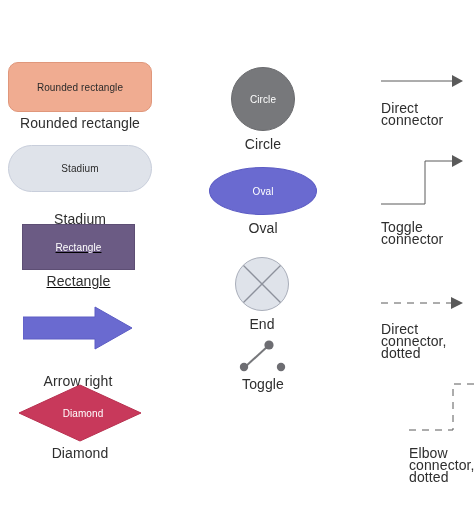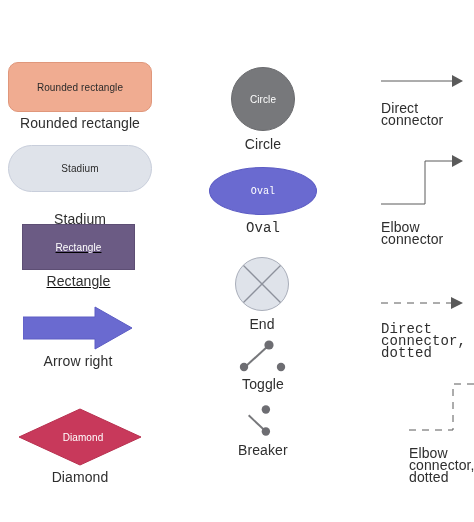--- a/index.html
+++ b/index.html
@@ -133,47 +133,47 @@
     <div class="caption" style="margin-top:5px;">Stadium</div>
   </div>
 
   <div class="item" style="left:22px; top:224px;text-decoration:underline;">
     <div class="shape-wrap rectangle">
       <span class="shape-label">Rectangle</span>
     </div>
     <div class="caption" style="margin-top:5px;">Rectangle</div>
   </div>
 
-  <div class="item" style="left:23px; top:306px;">
+  <div class="item" style="left:23px; top:306px;gap:20px;">
     <div class="shape-wrap arrow-right-shape">
       <svg width="110" height="44" viewBox="0 0 110 44">
         <polygon points="0,11 72,11 72,1 109,22 72,43 72,33 0,33" fill="#6A6AD0" stroke="#5c5cc4" stroke-width="1"></polygon>
       </svg>
     </div>
     <div class="caption" style="margin-top:5px;">Arrow right</div>
   </div>
 
-  <div class="item" style="left:18px; top:408px;">
+  <div class="item" style="left:18px; top:384px;">
     <div class="shape-wrap diamond-shape">
       <svg width="124" height="58" viewBox="0 0 124 58" style="position:absolute;left:0;top:0;">
         <polygon points="62,1 123,29 62,57 1,29" fill="#C8395B" stroke="#b8304f" stroke-width="1"></polygon>
       </svg>
       <span class="shape-label" style="margin-left:6px;">Diamond</span>
     </div>
     <div class="caption" style="margin-top:5px;">Diamond</div>
   </div>
 
   <div class="item" style="left:231px; top:67px;">
     <div class="shape-wrap circle">
       <span class="shape-label">Circle</span>
     </div>
     <div class="caption" style="margin-top:7px;">Circle</div>
   </div>
 
-  <div class="item" style="left:209px; top:167px;font-family:Liberation Mono, monospace;">
+  <div class="item" style="left:209px; top:167px;">
     <div class="shape-wrap oval">
       <span class="shape-label">Oval</span>
     </div>
     <div class="caption" style="margin-top:7px;">Oval</div>
   </div>
 
   <div class="item" style="left:233px; top:336px;">
     <div class="shape-wrap toggle-shape">
       <svg width="60" height="38" viewBox="0 0 60 38">
         <line x1="12" y1="30" x2="35" y2="9" stroke="#77787B" stroke-width="2"></line>
@@ -189,59 +189,49 @@
     <div class="shape-wrap end-shape">
       <svg width="56" height="56" viewBox="0 0 56 56">
         <circle cx="28" cy="28" r="26.5" fill="#DFE3EA" stroke="#a9aeba" stroke-width="1"></circle>
         <line x1="9.5" y1="9.5" x2="46.5" y2="46.5" stroke="#8d919c" stroke-width="1.3"></line>
         <line x1="46.5" y1="9.5" x2="9.5" y2="46.5" stroke="#8d919c" stroke-width="1.3"></line>
       </svg>
     </div>
     <div class="caption" style="margin-top:6px;">End</div>
   </div>
 
-  <div class="item" style="left:238px; top:400px;">
-    <div class="shape-wrap breaker-shape">
-      <svg width="46" height="40" viewBox="0 0 46 40">
-        <line x1="8" y1="14" x2="26" y2="31" stroke="#77787B" stroke-width="2"></line>
-        <circle cx="26" cy="8" r="4.4" fill="#6d6d72"></circle>
-        <circle cx="26" cy="31" r="4.4" fill="#6d6d72"></circle>
-      </svg>
-    </div>
-    <div class="caption" style="margin-top:2px;">Breaker</div>
-  </div>
 
   <div class="item" style="left:381px; top:70px; align-items:flex-start;">
     <div class="shape-wrap conn">
       <svg width="82" height="22" viewBox="0 0 82 22">
         <line x1="0" y1="11" x2="71" y2="11" stroke="#5a5a5a" stroke-width="1"></line>
         <polygon points="71,5 82,11 71,17" fill="#5a5a5a"></polygon>
       </svg>
     </div>
     <div class="caption caption-left" style="margin-top:10px;">Direct connector</div>
   </div>
 
   <div class="item" style="left:381px; top:152px; align-items:flex-start;">
     <div class="shape-wrap conn">
       <svg width="82" height="58" viewBox="0 0 82 58">
         <polyline points="0,52 44,52 44,9 71,9" fill="none" stroke="#5a5a5a" stroke-width="1"></polyline>
         <polygon points="71,3 82,9 71,15" fill="#5a5a5a"></polygon>
       </svg>
     </div>
-    <div class="caption caption-left" style="margin-top:11px;">Elbow connector</div>
+    <div class="caption caption-left" style="margin-top:11px;">Toggle connector</div>
   </div>
 
   <div class="item" style="left:381px; top:292px; align-items:flex-start;">
     <div class="shape-wrap conn">
       <svg width="82" height="22" viewBox="0 0 82 22">
         <line x1="0" y1="11" x2="70" y2="11" stroke="#5a5a5a" stroke-width="1" stroke-dasharray="7 6"></line>
         <polygon points="70,5 82,11 70,17" fill="#5a5a5a"></polygon>
       </svg>
     </div>
-    <div class="caption caption-left" style="margin-top:9px;font-family:Liberation Mono, monospace;">Direct connector,
+    <div class="caption caption-left" style="margin-top:9px;">Direct connector,
 dotted</div>
   </div>
 
   <div class="item" style="left:381px; top:375px; align-items:flex-start;margin-left:28px;">
     <div class="shape-wrap conn">
       <svg width="82" height="62" viewBox="0 0 82 62">
         <polyline points="0,55 44,55 44,9 70,9" fill="none" stroke="#5a5a5a" stroke-width="1" stroke-dasharray="7 6"></polyline>
         <polygon points="70,3 82,9 70,15" fill="#5a5a5a"></polygon>
       </svg>
     </div>

